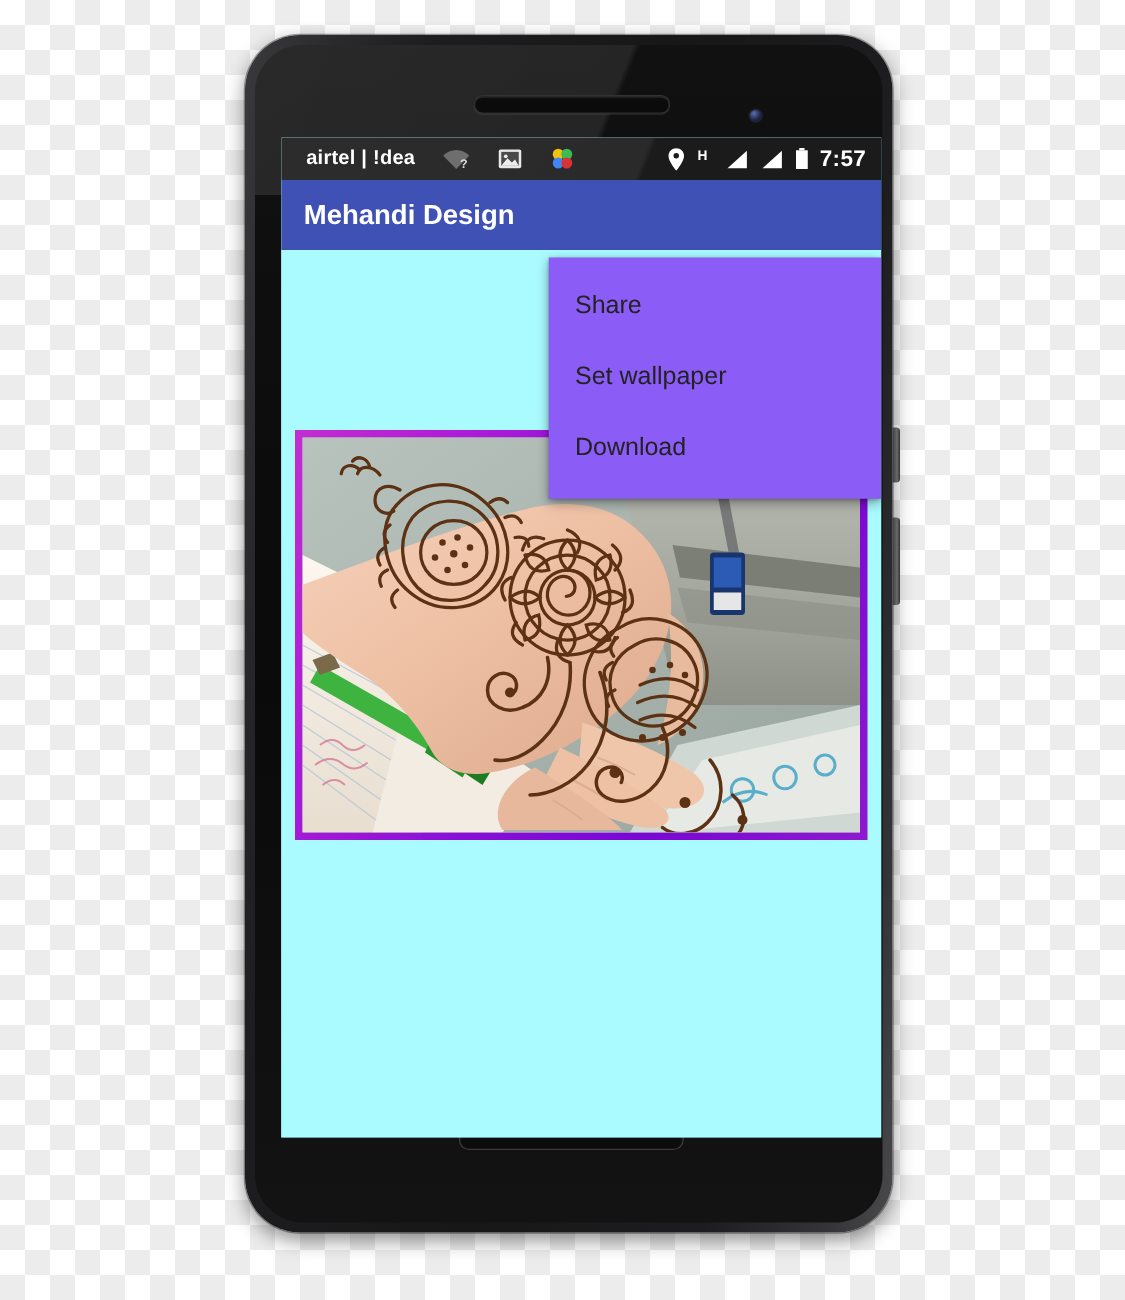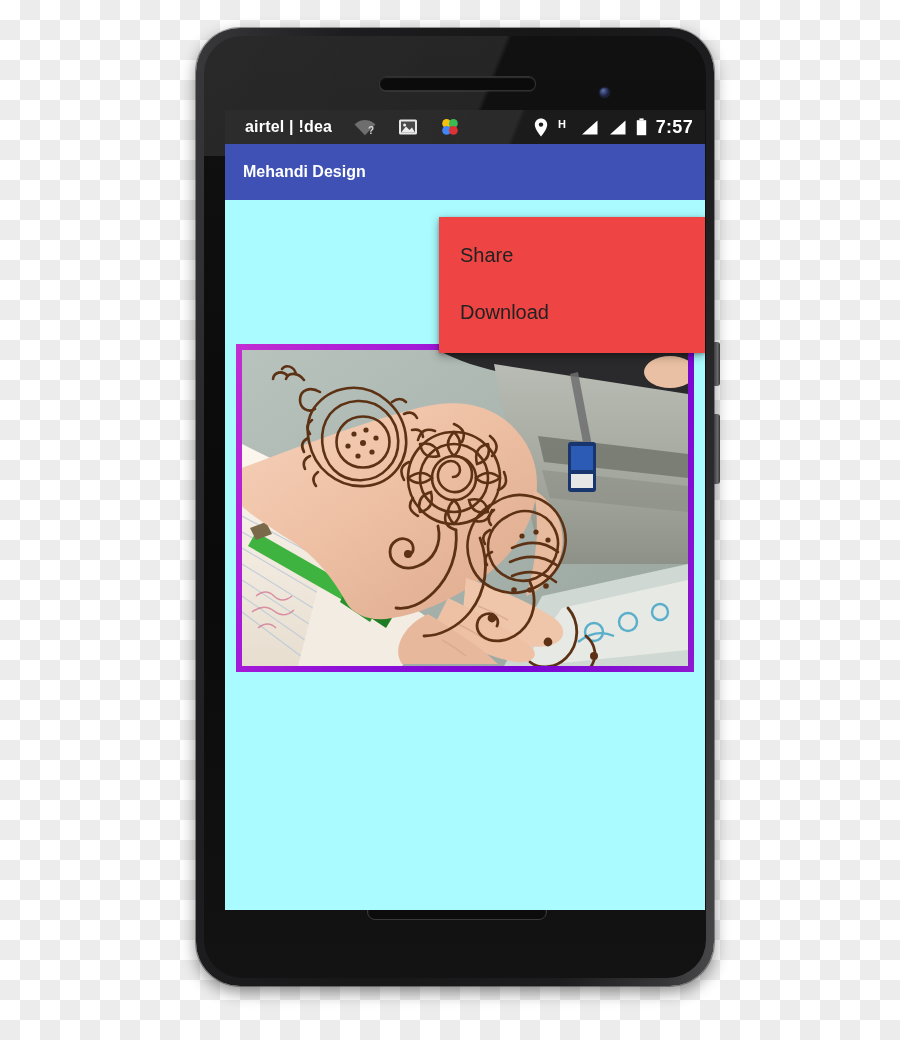--- a/index.html
+++ b/index.html
@@ -84,39 +84,39 @@
   #sb-right{display:flex;align-items:center;gap:9px;margin-left:auto;padding-right:12px;z-index:2;}
   #clock{font-size:18px;font-weight:bold;letter-spacing:.3px;}
   .ic{display:inline-block;line-height:0;}
 
   
   #appbar{
     position:relative;height:56px;width:480px;background:#3f51b5;
     display:flex;align-items:center;
   }
   #appbar-title{
-    color:#ffffff;font-size:16px;font-weight:bold;padding-left:18px;white-space:nowrap;
+    color:#ffffff;font-size:22px;font-weight:bold;padding-left:18px;white-space:nowrap;
   }
 
   
   #content{position:relative;width:480px;height:710px;background:#a9fbff;}
   #photo-frame{
     position:absolute;left:11px;top:144px;width:458px;height:328px;
     background:linear-gradient(118deg,#c22ed0 0%,#b01fd6 18%,#8a0fd8 48%,#7a06d4 72%,#8f19cf 100%);
     padding:6px;box-sizing:border-box;
   }
   #photo{
     width:100%;height:100%;position:relative;overflow:hidden;background:#cfd3cf;
   }
   #photo svg{display:block;width:100%;height:100%;}
 
   
   #overflow-menu{
-    position:absolute;left:214px;top:17px;width:266px;
-    background:#ef4444;
+    position:absolute;left:214px;top:6px;width:266px;
+    background:#8b5cf6;
     box-shadow:0 3px 9px rgba(0,0,0,.36), 0 1px 3px rgba(0,0,0,.22);
     padding:10px 0 12px 0;
     z-index:30;
   }
   .menu-item{
     height:57px;display:flex;align-items:center;
     padding-left:21px;color:#222222;font-size:20px;
   }
 </style>
 </head>
@@ -370,20 +370,23 @@
               </g>
             </svg>
           </div>
         </div>
 
         <div id="overflow-menu">
           <div class="menu-item">
             <span>Share</span>
           </div>
           <div class="menu-item">
+            <span>Set wallpaper</span>
+          </div>
+          <div class="menu-item">
             <span>Download</span>
           </div>
         </div>
       </div>
 
     </div>
   </div>
 </div>
 
 <div class="side-btn" id="btn-power"></div>

